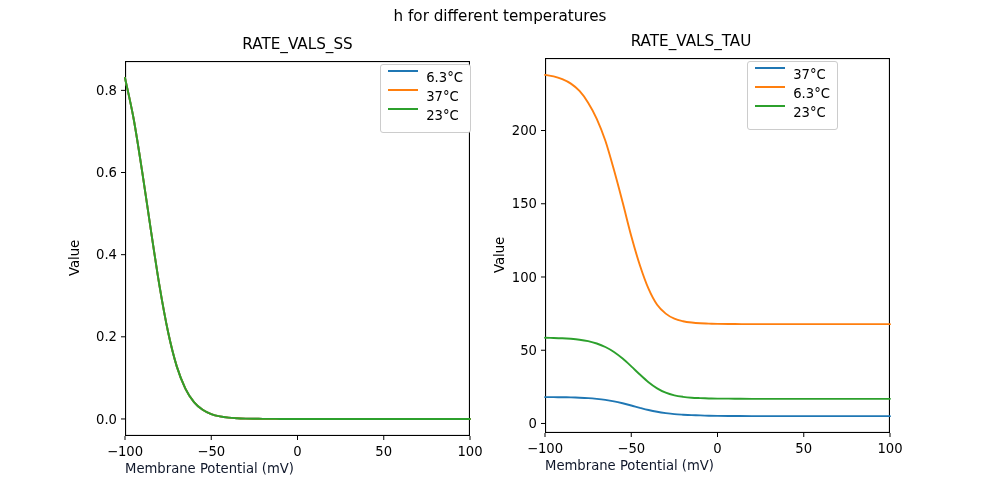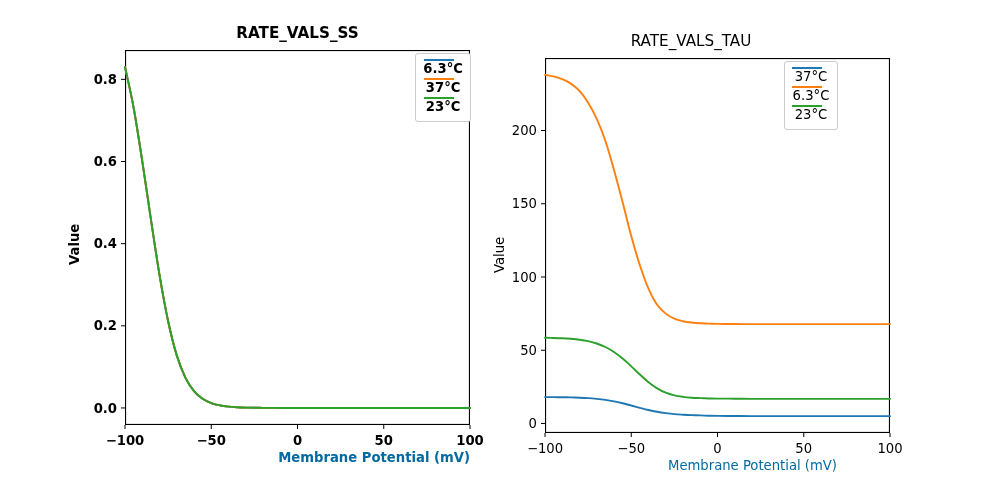--- a/index.html
+++ b/index.html
@@ -38,23 +38,23 @@
     left: 0;
     width: 100%;
     text-align: center;
     font-size: 15.2px;
     color: #000000;
   }
   .xlabel {
     position: absolute;
     left: 0;
     width: 100%;
-    text-align: right;
-    font-size: 13.2px;
-    color: #0369a1;
+    text-align: left;
+    font-size: 13.2px;
+    color: #0f172a;
   }
   .ylabel {
     position: absolute;
     font-size: 13.2px;
     color: #000000;
     transform-origin: 0 0;
     transform: rotate(-90deg);
     white-space: nowrap;
   }
   svg { display: block; }
@@ -81,44 +81,43 @@
   .legend-box {
     position: absolute;
     background: #ffffff;
     border: 1px solid #cccccc;
     border-radius: 3px;
     padding: 5px 7px 5px 7px;
     box-sizing: border-box;
   }
   .legend-row {
     display: flex;
-    align-items: center;
     height: 19px;
-    flex-direction: column;
   }
   .legend-swatch {
     width: 30px;
     height: 0;
     border-top-width: 2px;
     border-top-style: solid;
     margin-right: 8px;
   }
   .legend-label {
     font-size: 13.2px;
     color: #000000;
     white-space: nowrap;
   }
 </style>
 </head>
 <body>
 
 <div id="figure">
 
-
-  <div class="axes" id="axes-0" style="left:125px; top:50px; width:345px; height:375px;font-weight:bold;">
+  <div class="suptitle">h for different temperatures</div>
+
+  <div class="axes" id="axes-0" style="left:125px; top:61px; width:345px; height:375px;">
     <div class="axes-title">RATE_VALS_SS</div>
     <svg id="svg-0" width="345" height="375" style="overflow: visible;">
         <rect x="0.55" y="0.55" width="343.9" height="373.9" class="spine"></rect>
         <line x1="0" y1="375" x2="0" y2="379" class="tickmark"></line>
         <text x="0" y="395" class="ticklabel" text-anchor="middle">−100</text>
         <line x1="86.25" y1="375" x2="86.25" y2="379" class="tickmark"></line>
         <text x="86.25" y="395" class="ticklabel" text-anchor="middle">−50</text>
         <line x1="172.5" y1="375" x2="172.5" y2="379" class="tickmark"></line>
         <text x="172.5" y="395" class="ticklabel" text-anchor="middle">0</text>
         <line x1="258.75" y1="375" x2="258.75" y2="379" class="tickmark"></line>

